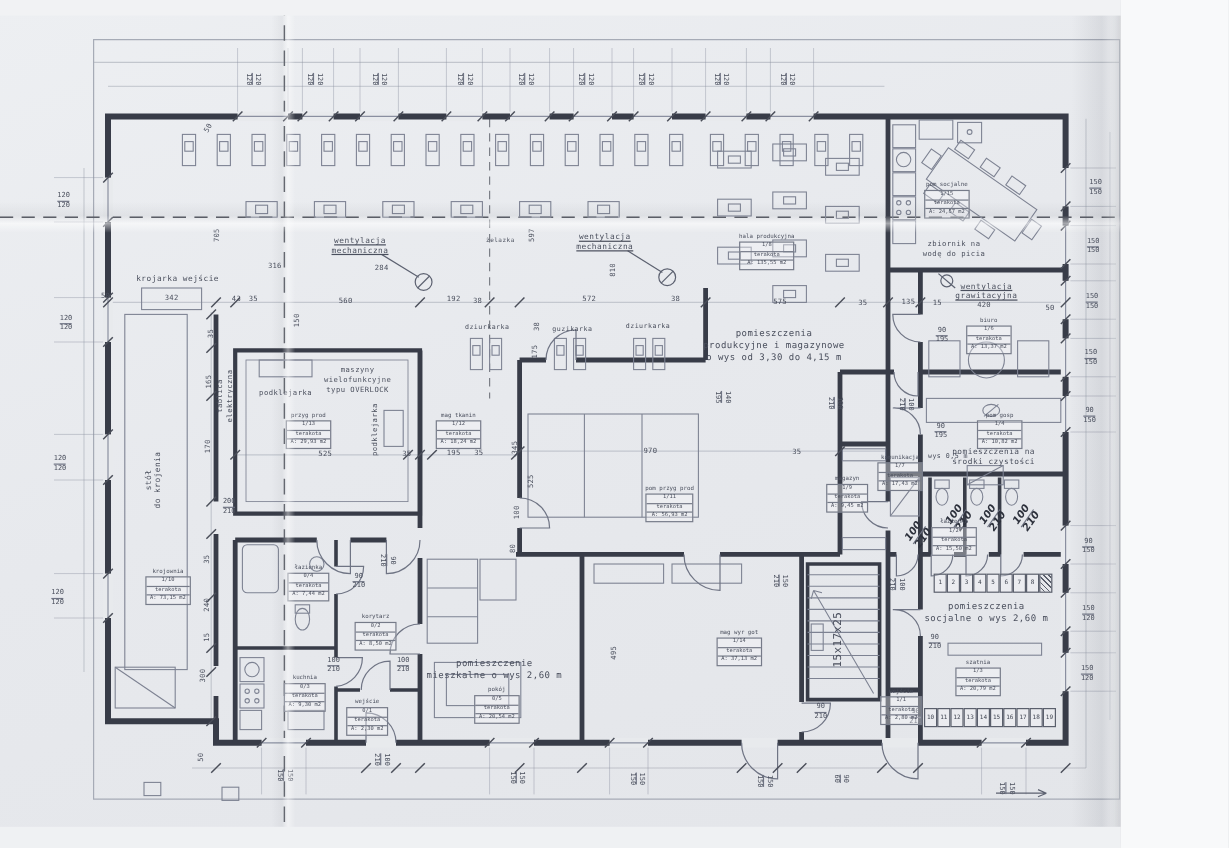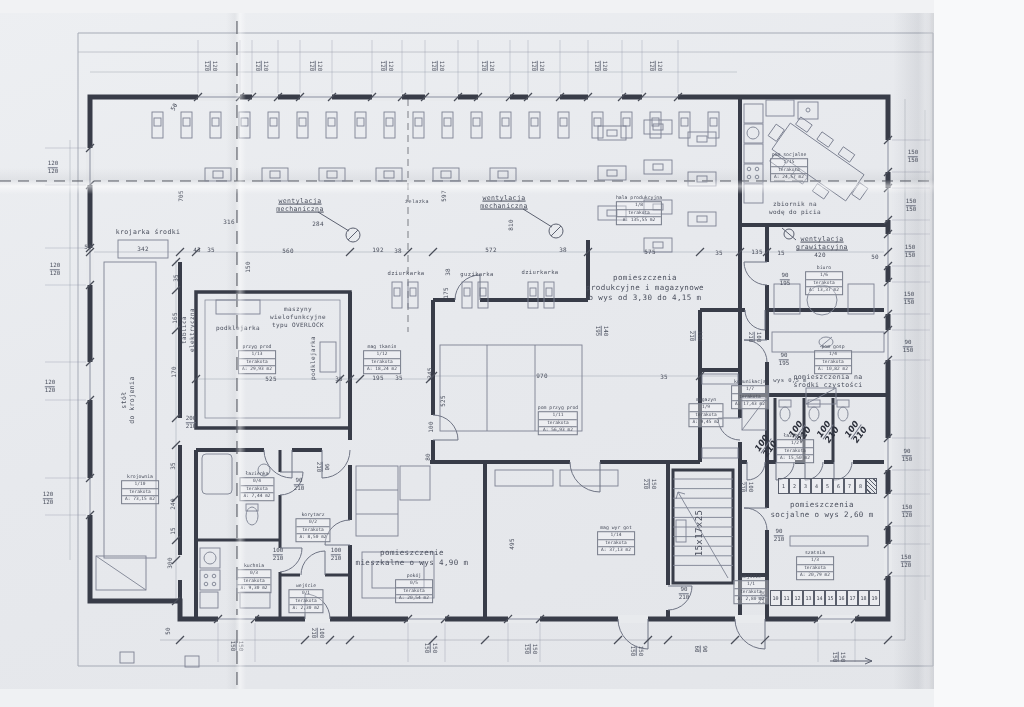--- a/index.html
+++ b/index.html
@@ -478,28 +478,28 @@
       <div class="lbl u" style="left: 300px; top: 205px; font-size: 6.5px; transform: translate(-50%, -50%) rotate(0deg);">wentylacja
 mechaniczna</div>
       <div class="lbl u" style="left: 504px; top: 202px; font-size: 6.5px; transform: translate(-50%, -50%) rotate(0deg);">wentylacja
 mechaniczna</div>
       <div class="lbl u" style="left: 822px; top: 243px; font-size: 6.5px; transform: translate(-50%, -50%) rotate(0deg);">wentylacja
 grawitacyjna</div>
       <div class="lbl" style="left: 645px; top: 288px; font-size: 7.5px; transform: translate(-50%, -50%) rotate(0deg);">pomieszczenia
 produkcyjne i magazynowe
 o wys od 3,30 do 4,15 m</div>
       <div class="lbl" style="left: 412px; top: 558px; font-size: 7.5px; transform: translate(-50%, -50%) rotate(0deg);">pomieszczenie
-mieszkalne o wys 4,90 m</div>
+mieszkalne o wys 2,60 m</div>
       <div class="lbl" style="left: 822px; top: 510px; font-size: 7.5px; transform: translate(-50%, -50%) rotate(0deg);">pomieszczenia
 socjalne o wys 2,60 m</div>
       <div class="lbl" style="left: 828px; top: 381px; font-size: 6.5px; transform: translate(-50%, -50%) rotate(0deg);">pomieszczenia na
 środki czystości</div>
       <div class="lbl" style="left: 795px; top: 208px; font-size: 6px; transform: translate(-50%, -50%) rotate(0deg);">zbiornik na
 wodę do picia</div>
-      <div class="lbl" style="left: 148px; top: 232px; font-size: 6.5px; transform: translate(-50%, -50%) rotate(0deg);">krojarka środki</div>
+      <div class="lbl" style="left: 148px; top: 232px; font-size: 6.5px; transform: translate(-50%, -50%) rotate(0deg);">krojarka wejście</div>
       <div class="lbl" style="left: 128px; top: 400px; font-size: 6.5px; transform: translate(-50%, -50%) rotate(-90deg);">stół
 do krojenia</div>
       <div class="lbl" style="left: 188px; top: 330px; font-size: 6px; transform: translate(-50%, -50%) rotate(-90deg);">tablica
 elektryczna</div>
       <div class="lbl" style="left: 298px; top: 317px; font-size: 6px; transform: translate(-50%, -50%) rotate(0deg);">maszyny
 wielofunkcyjne
 typu OVERLOCK</div>
       <div class="lbl" style="left: 238px; top: 328px; font-size: 6px; transform: translate(-50%, -50%) rotate(0deg);">podklejarka</div>
       <div class="lbl" style="left: 313px; top: 358px; font-size: 6px; transform: translate(-50%, -50%) rotate(-90deg);">podklejarka</div>
       <div class="lbl" style="left: 406px; top: 274px; font-size: 5.5px; transform: translate(-50%, -50%) rotate(0deg);">dziurkarka</div>

